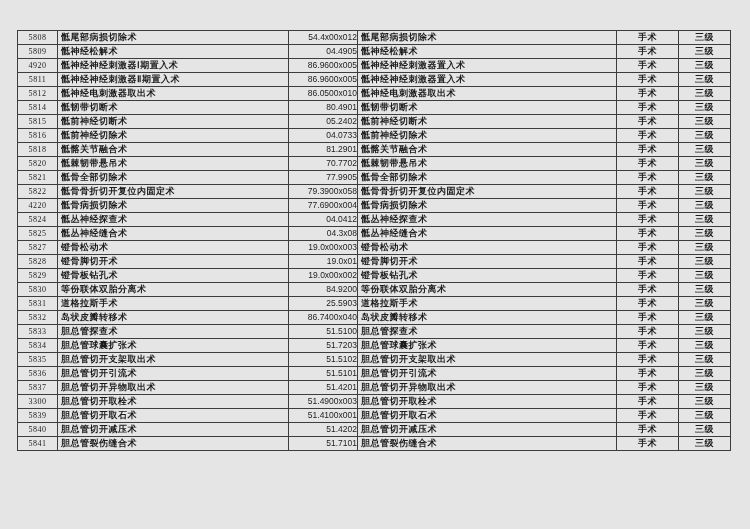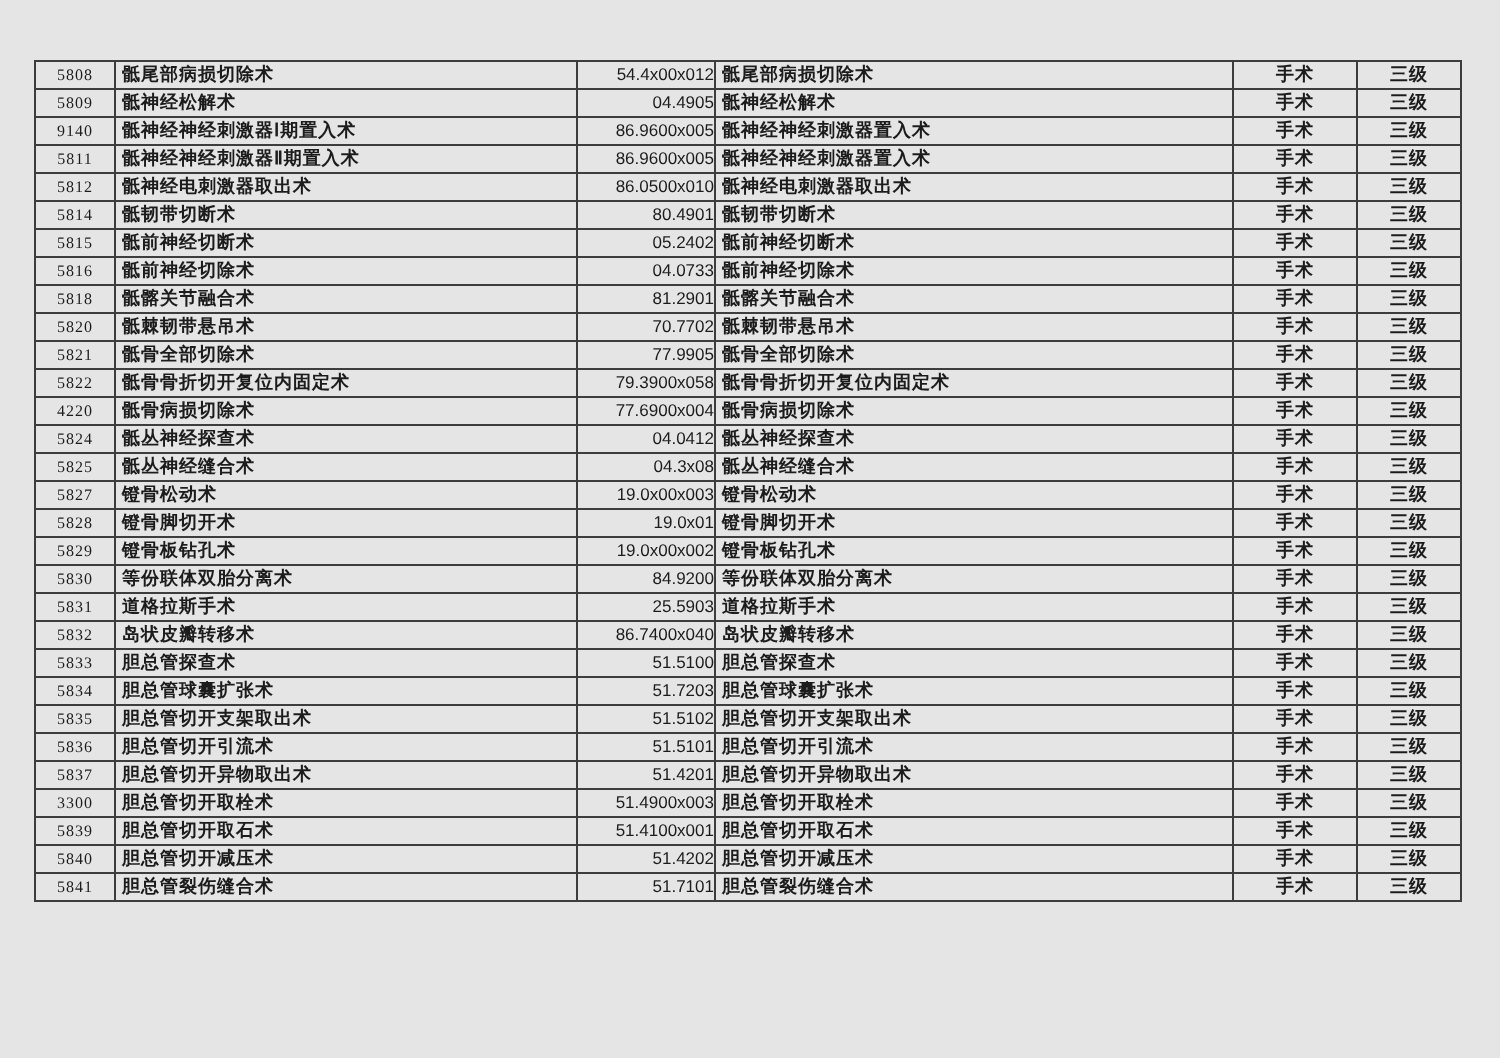--- a/index.html
+++ b/index.html
@@ -91,21 +91,21 @@
         </tr>
         <tr>
           <td class="no">5809</td>
           <td class="cjk">骶神经松解术</td>
           <td class="code">04.4905</td>
           <td class="cjk">骶神经松解术</td>
           <td class="center">手术</td>
           <td class="center">三级</td>
         </tr>
         <tr>
-          <td class="no">9140</td>
+          <td class="no">4920</td>
           <td class="cjk">骶神经神经刺激器Ⅰ期置入术</td>
           <td class="code">86.9600x005</td>
           <td class="cjk">骶神经神经刺激器置入术</td>
           <td class="center">手术</td>
           <td class="center">三级</td>
         </tr>
         <tr>
           <td class="no">5811</td>
           <td class="cjk">骶神经神经刺激器Ⅱ期置入术</td>
           <td class="code">86.9600x005</td>

